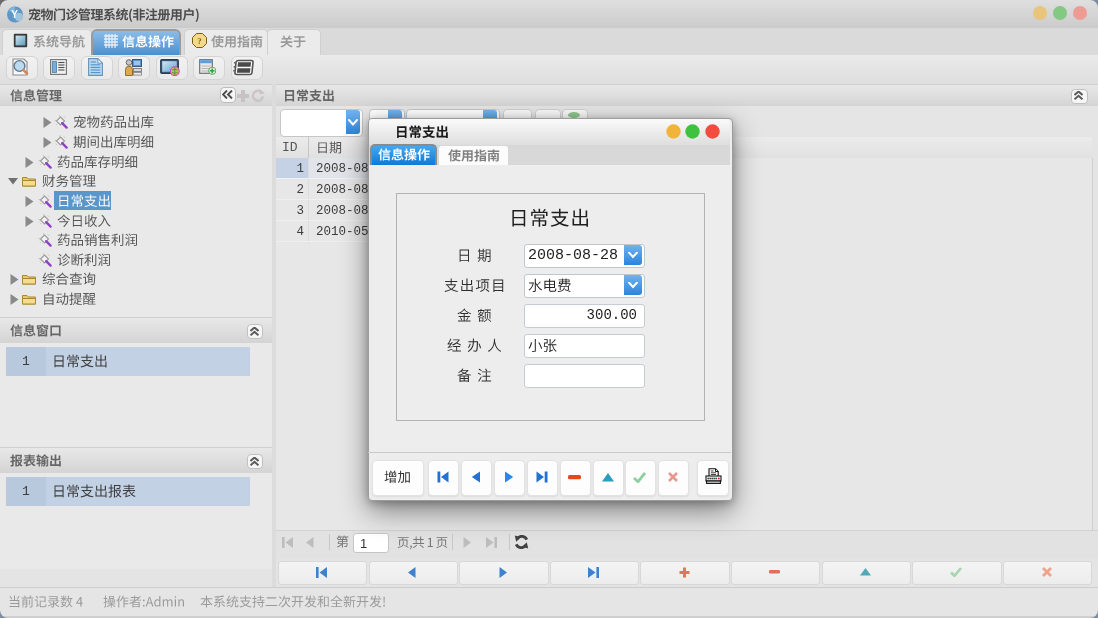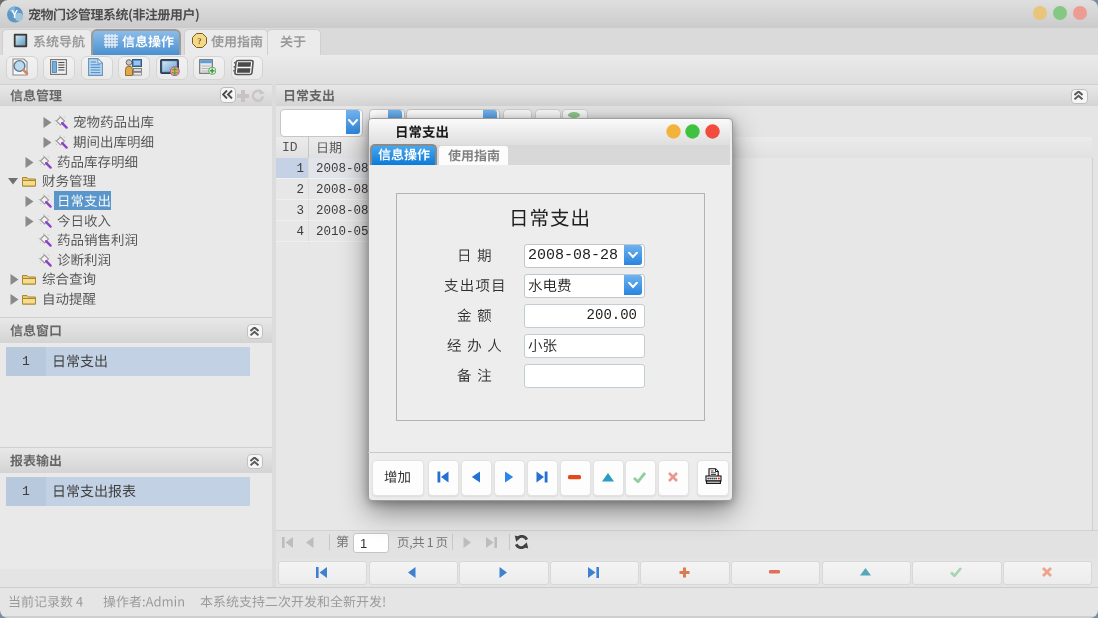--- a/index.html
+++ b/index.html
@@ -533,21 +533,21 @@
   </svg>
 <div style="position:absolute;left:524px;top:334px;width:119px;height:22px;background:#fff;border:1px solid #c4ccd4;border-radius:3px"></div>
 <svg width="38" height="14" viewBox="0 -12.8 38 14" style="position:absolute;left:457.1px;top:367.6px;overflow:visible">
     <path fill="#2e2e2e" d="M10.1 -10C9.3 -9.3 8.4 -8.6 7.2 -8C6.2 -8.5 5.4 -9.1 4.7 -9.9L4.9 -10ZM5.4 -12.2C4.7 -10.9 3.2 -9.5 1.2 -8.5C1.4 -8.3 1.7 -8 1.8 -7.7C2.7 -8.2 3.4 -8.7 4.1 -9.3C4.7 -8.6 5.4 -8 6.2 -7.5C4.4 -6.7 2.4 -6.2 0.5 -5.9C0.6 -5.7 0.8 -5.3 0.9 -5C3 -5.4 5.3 -6 7.2 -7C9.1 -6.1 11.2 -5.5 13.5 -5.2C13.6 -5.5 13.9 -5.9 14.1 -6.1C12 -6.3 9.9 -6.8 8.3 -7.5C9.6 -8.3 10.8 -9.3 11.6 -10.5L11 -10.9L10.8 -10.9H5.7C5.9 -11.3 6.2 -11.6 6.4 -12ZM3.5 -1.9H6.7V-0.2H3.5ZM3.5 -2.7V-4.3H6.7V-2.7ZM10.9 -1.9V-0.2H7.7V-1.9ZM10.9 -2.7H7.7V-4.3H10.9ZM2.5 -5.2V1.1H3.5V0.7H10.9V1.1H11.9V-5.2Z M21.5 -11.3C22.5 -10.8 23.7 -10.1 24.3 -9.7L24.8 -10.5C24.2 -10.9 23 -11.6 22.1 -12ZM20.8 -7.3C21.7 -6.8 22.8 -6.2 23.4 -5.7L24 -6.5C23.4 -7 22.2 -7.6 21.3 -8ZM21.2 0.3 22 1C22.9 -0.4 23.9 -2.2 24.7 -3.8L24 -4.4C23.1 -2.7 22 -0.8 21.2 0.3ZM28.1 -11.9C28.6 -11.1 29.1 -10.1 29.3 -9.5L30.3 -9.8C30 -10.5 29.5 -11.5 29 -12.2ZM24.9 -9.4V-8.5H28.8V-5.1H25.5V-4.1H28.8V-0.2H24.5V0.7H34.1V-0.2H29.8V-4.1H33.2V-5.1H29.8V-8.5H33.7V-9.4Z"></path>
   </svg>
 <div style="position:absolute;left:524px;top:364px;width:119px;height:22px;background:#fff;border:1px solid #c4ccd4;border-radius:3px"></div>
 <div style="position:absolute;left:528px;top:247px;font:15px 'Liberation Mono';color:#222">2008-08-28</div>
 <svg width="46" height="14" viewBox="0 -12.8 46 14" style="position:absolute;left:528.0px;top:277.6px;overflow:visible">
     <path fill="#222" d="M1.1 -8.4V-7.4H4.7C4 -4.5 2.5 -2.3 0.6 -1.1C0.9 -0.9 1.2 -0.5 1.4 -0.3C3.5 -1.7 5.2 -4.4 5.9 -8.2L5.3 -8.5L5.1 -8.4ZM11.9 -9.4C11.2 -8.4 10 -7.1 9 -6.2C8.6 -7 8.1 -7.8 7.8 -8.6V-12.1H6.8V-0.2C6.8 0 6.7 0.1 6.4 0.1C6.2 0.1 5.5 0.1 4.6 0.1C4.8 0.4 4.9 0.9 5 1.2C6.1 1.2 6.8 1.1 7.2 0.9C7.6 0.8 7.8 0.4 7.8 -0.2V-6.7C9.1 -4 11.1 -1.6 13.4 -0.4C13.6 -0.7 13.9 -1.1 14.1 -1.3C12.4 -2.1 10.8 -3.6 9.5 -5.5C10.5 -6.3 11.8 -7.7 12.8 -8.8Z M21.1 -6V-3.8H17.4V-6ZM22.1 -6H26V-3.8H22.1ZM21.1 -6.9H17.4V-9.1H21.1ZM22.1 -6.9V-9.1H26V-6.9ZM16.4 -10V-1.9H17.4V-2.8H21.1V-1.1C21.1 0.5 21.6 0.9 23.1 0.9C23.5 0.9 26 0.9 26.4 0.9C27.9 0.9 28.2 0.1 28.4 -2.1C28.1 -2.1 27.7 -2.3 27.4 -2.5C27.3 -0.6 27.2 -0.1 26.4 -0.1C25.8 -0.1 23.6 -0.1 23.2 -0.1C22.3 -0.1 22.1 -0.3 22.1 -1.1V-2.8H27V-10H22.1V-12.1H21.1V-10Z M35.9 -3.4C35.5 -1.2 34.2 -0.1 29.7 0.3C29.8 0.5 30 0.9 30.1 1.1C34.9 0.6 36.4 -0.7 36.9 -3.4ZM36.6 -0.9C38.4 -0.4 40.9 0.5 42.1 1.1L42.6 0.4C41.3 -0.2 38.9 -1.1 37.1 -1.6ZM34.2 -8.6C34.1 -8.2 34.1 -7.8 33.9 -7.5H31.8L32 -8.6ZM35.1 -8.6H37.5V-7.5H34.9C35 -7.9 35 -8.2 35.1 -8.6ZM31.2 -9.4C31.1 -8.5 30.9 -7.5 30.7 -6.8H33.4C32.8 -6.1 31.7 -5.5 29.9 -5.1C30.1 -4.9 30.3 -4.5 30.4 -4.3C30.9 -4.4 31.3 -4.6 31.7 -4.7V-0.8H32.7V-4H39.9V-0.9H40.9V-4.9H32.1C33.4 -5.4 34.1 -6 34.6 -6.8H37.5V-5.2H38.5V-6.8H41.5C41.5 -6.3 41.4 -6.1 41.3 -6C41.2 -5.9 41.1 -5.9 41 -5.9C40.8 -5.9 40.4 -5.9 39.9 -6C40 -5.8 40.1 -5.5 40.1 -5.3C40.6 -5.3 41.1 -5.3 41.4 -5.3C41.6 -5.3 41.9 -5.4 42 -5.5C42.3 -5.7 42.4 -6.2 42.5 -7.1C42.5 -7.3 42.5 -7.5 42.5 -7.5H38.5V-8.6H41.6V-11.2H38.5V-12.2H37.5V-11.2H35.1V-12.2H34.2V-11.2H30.6V-10.5H34.2V-9.4L31.5 -9.4ZM35.1 -10.5H37.5V-9.4H35.1ZM38.5 -10.5H40.7V-9.4H38.5Z"></path>
   </svg>
-<div style="position:absolute;left:637px;top:307px;font:14px 'Liberation Mono';color:#222;transform:translateX(-100%)">200.00</div>
+<div style="position:absolute;left:637px;top:307px;font:14px 'Liberation Mono';color:#222;transform:translateX(-100%)">300.00</div>
 <svg width="31" height="14" viewBox="0 -12.8 31 14" style="position:absolute;left:528.0px;top:337.6px;overflow:visible">
     <path fill="#222" d="M6.8 -11.9V-0.2C6.8 0 6.7 0.1 6.4 0.1C6.1 0.2 5.1 0.2 4 0.1C4.1 0.4 4.3 0.9 4.4 1.1C5.7 1.1 6.6 1.1 7.1 1C7.6 0.8 7.8 0.5 7.8 -0.3V-11.9ZM10.3 -8.3C11.6 -6.2 12.7 -3.5 13.1 -1.8L14.1 -2.2C13.7 -3.9 12.5 -6.6 11.2 -8.6ZM3 -8.5C2.6 -6.6 1.8 -4.1 0.5 -2.5C0.8 -2.4 1.2 -2.2 1.4 -2C2.7 -3.6 3.6 -6.2 4.1 -8.4Z M26.8 -11.5C26 -10 24.6 -8.5 23.1 -7.6C23.4 -7.5 23.7 -7.1 23.9 -7C25.4 -8 26.8 -9.6 27.8 -11.2ZM16.2 -8.3C16.2 -6.9 16 -5.1 15.8 -4H18.8C18.6 -1.3 18.4 -0.2 18.2 0C18.1 0.2 17.9 0.2 17.6 0.2C17.4 0.2 16.7 0.2 15.9 0.1C16.1 0.4 16.2 0.7 16.2 1C16.9 1 17.7 1 18 1C18.5 1 18.7 0.9 19 0.6C19.4 0.2 19.6 -1.1 19.7 -4.5C19.8 -4.6 19.8 -4.9 19.8 -4.9H16.8C16.9 -5.7 17 -6.6 17.1 -7.4H19.7V-11.6H15.9V-10.7H18.7V-8.3ZM21.4 1.2C21.6 1 22 0.8 24.9 -0.4C24.9 -0.6 24.9 -1 24.9 -1.3L22.6 -0.4V-5.5H24.1C24.7 -2.7 26 -0.3 27.9 0.9C28 0.7 28.3 0.3 28.6 0.1C26.8 -0.9 25.6 -3 25 -5.5H28.4V-6.5H22.6V-11.9H21.6V-6.5H19.9V-5.5H21.6V-0.6C21.6 0 21.2 0.3 21 0.4C21.1 0.6 21.3 1 21.4 1.2Z"></path>
   </svg>
 <div style="position:absolute;left:368px;top:452px;width:363px;height:1px;background:#c9c9c9"></div>
 <div style="position:absolute;left:372px;top:460px;width:50px;height:34px;background:#fdfdfd;border:1px solid #e2e2e2;border-radius:4px;box-shadow:0 1px 2px rgba(0,0,0,0.08)"></div>
 <svg width="29" height="14" viewBox="0 -11.9 29 14" style="position:absolute;left:383.5px;top:470.1px;overflow:visible">
     <path fill="#333" d="M6.3 -8C6.7 -7.4 7.1 -6.6 7.2 -6.1L7.8 -6.4C7.7 -6.9 7.3 -7.7 6.9 -8.3ZM10.4 -8.3C10.2 -7.7 9.7 -6.8 9.3 -6.3L9.9 -6.1C10.2 -6.6 10.7 -7.3 11.1 -8ZM0.6 -1.7 0.9 -0.7C2 -1.2 3.3 -1.7 4.7 -2.2L4.5 -3.2L3.1 -2.6V-7.1H4.5V-8H3.1V-11.2H2.2V-8H0.7V-7.1H2.2V-2.3ZM6 -10.9C6.3 -10.5 6.7 -9.8 6.9 -9.4L7.8 -9.8C7.6 -10.2 7.2 -10.9 6.8 -11.3ZM5 -9.4V-4.9H12.2V-9.4H10.4C10.8 -9.9 11.2 -10.4 11.5 -11L10.5 -11.4C10.2 -10.8 9.7 -9.9 9.4 -9.4ZM5.9 -8.7H8.2V-5.6H5.9ZM9 -8.7H11.4V-5.6H9ZM6.7 -1.4H10.7V-0.4H6.7ZM6.7 -2.1V-3.3H10.7V-2.1ZM5.7 -4V1H6.7V0.4H10.7V1H11.6V-4Z M21.2 -9.7V0.9H22.2V-0.1H24.8V0.8H25.8V-9.7ZM22.2 -1.1V-8.7H24.8V-1.1ZM16.1 -11.2 16.1 -8.8H14.2V-7.8H16.1C16 -4.4 15.6 -1.4 13.9 0.4C14.1 0.6 14.5 0.9 14.7 1.1C16.5 -0.9 17 -4.1 17.1 -7.8H19.1C19 -2.6 18.9 -0.7 18.6 -0.4C18.5 -0.2 18.4 -0.1 18.2 -0.1C17.9 -0.1 17.3 -0.1 16.7 -0.2C16.9 0.1 17 0.5 17 0.8C17.6 0.9 18.2 0.9 18.6 0.8C19 0.8 19.3 0.6 19.5 0.3C19.9 -0.3 20 -2.3 20.1 -8.3C20.1 -8.4 20.1 -8.8 20.1 -8.8H17.1L17.1 -11.2Z"></path>
   </svg>
 <div style="position:absolute;left:428px;top:460px;width:29px;height:34px;background:#fdfdfd;border:1px solid #e2e2e2;border-radius:4px;box-shadow:0 1px 2px rgba(0,0,0,0.08)"></div>
 <svg style="position:absolute;left:436.5px;top:471px;" width="12" height="12" viewBox="0 0 12 12">

